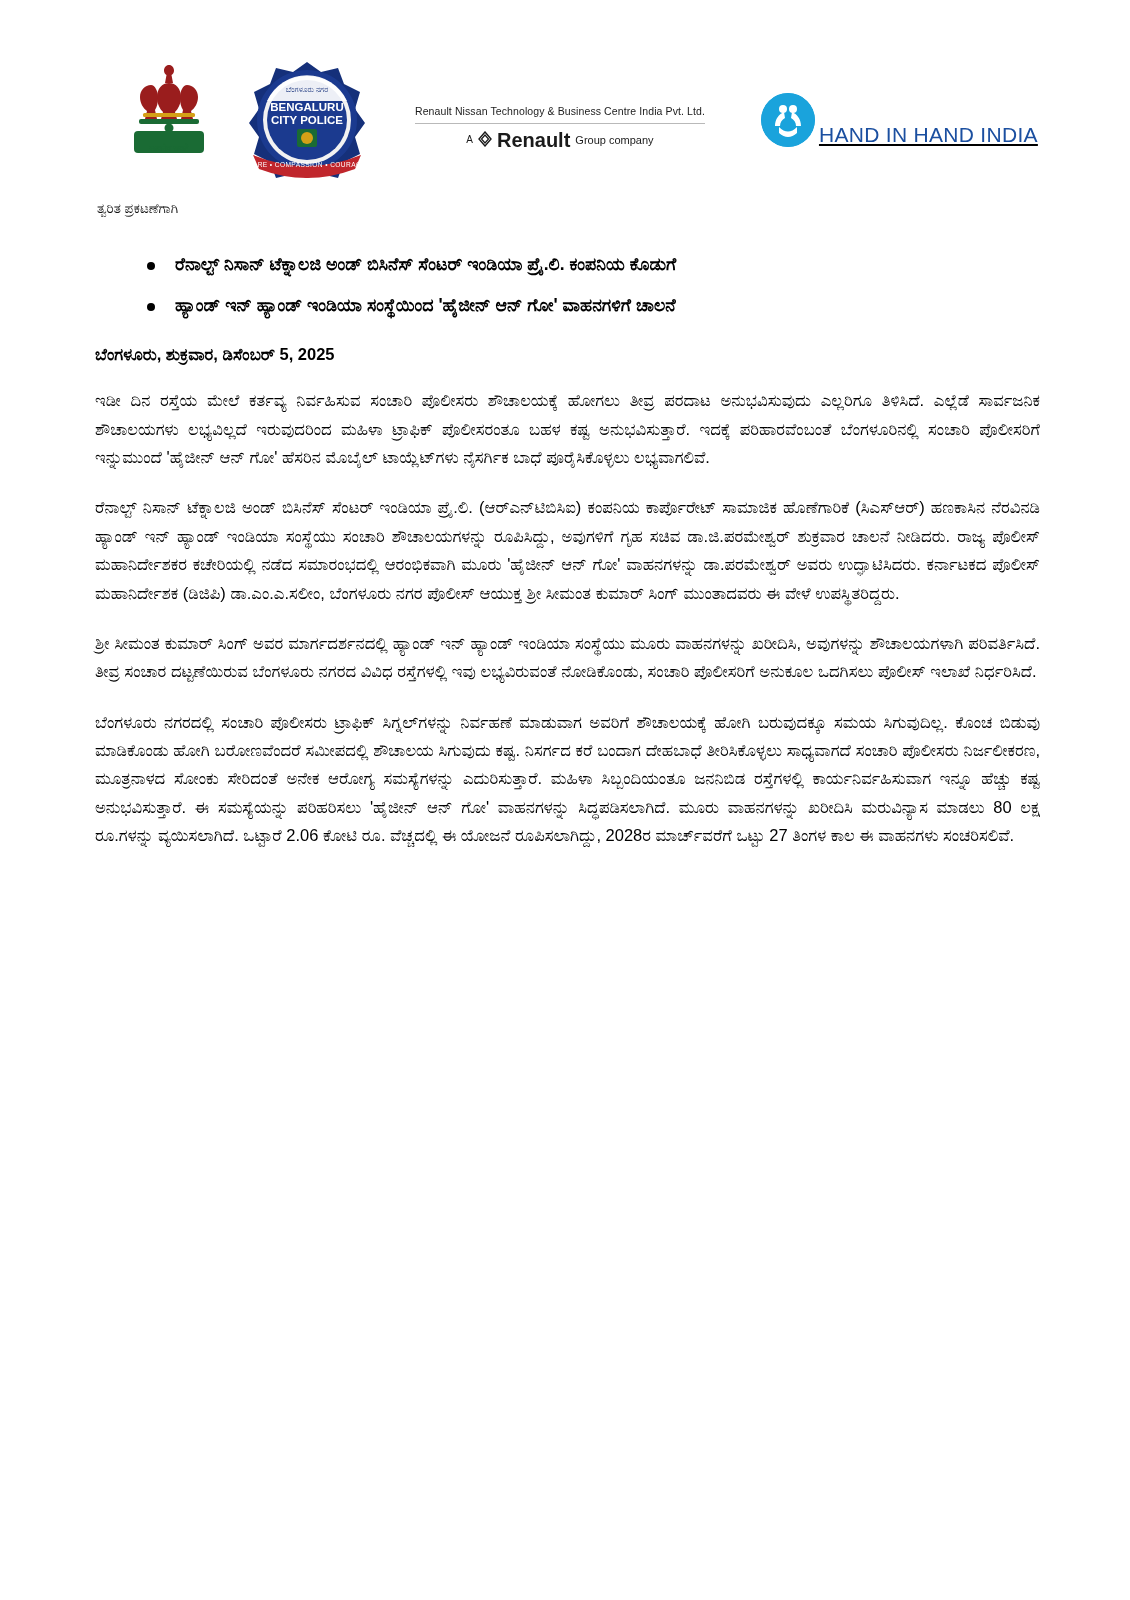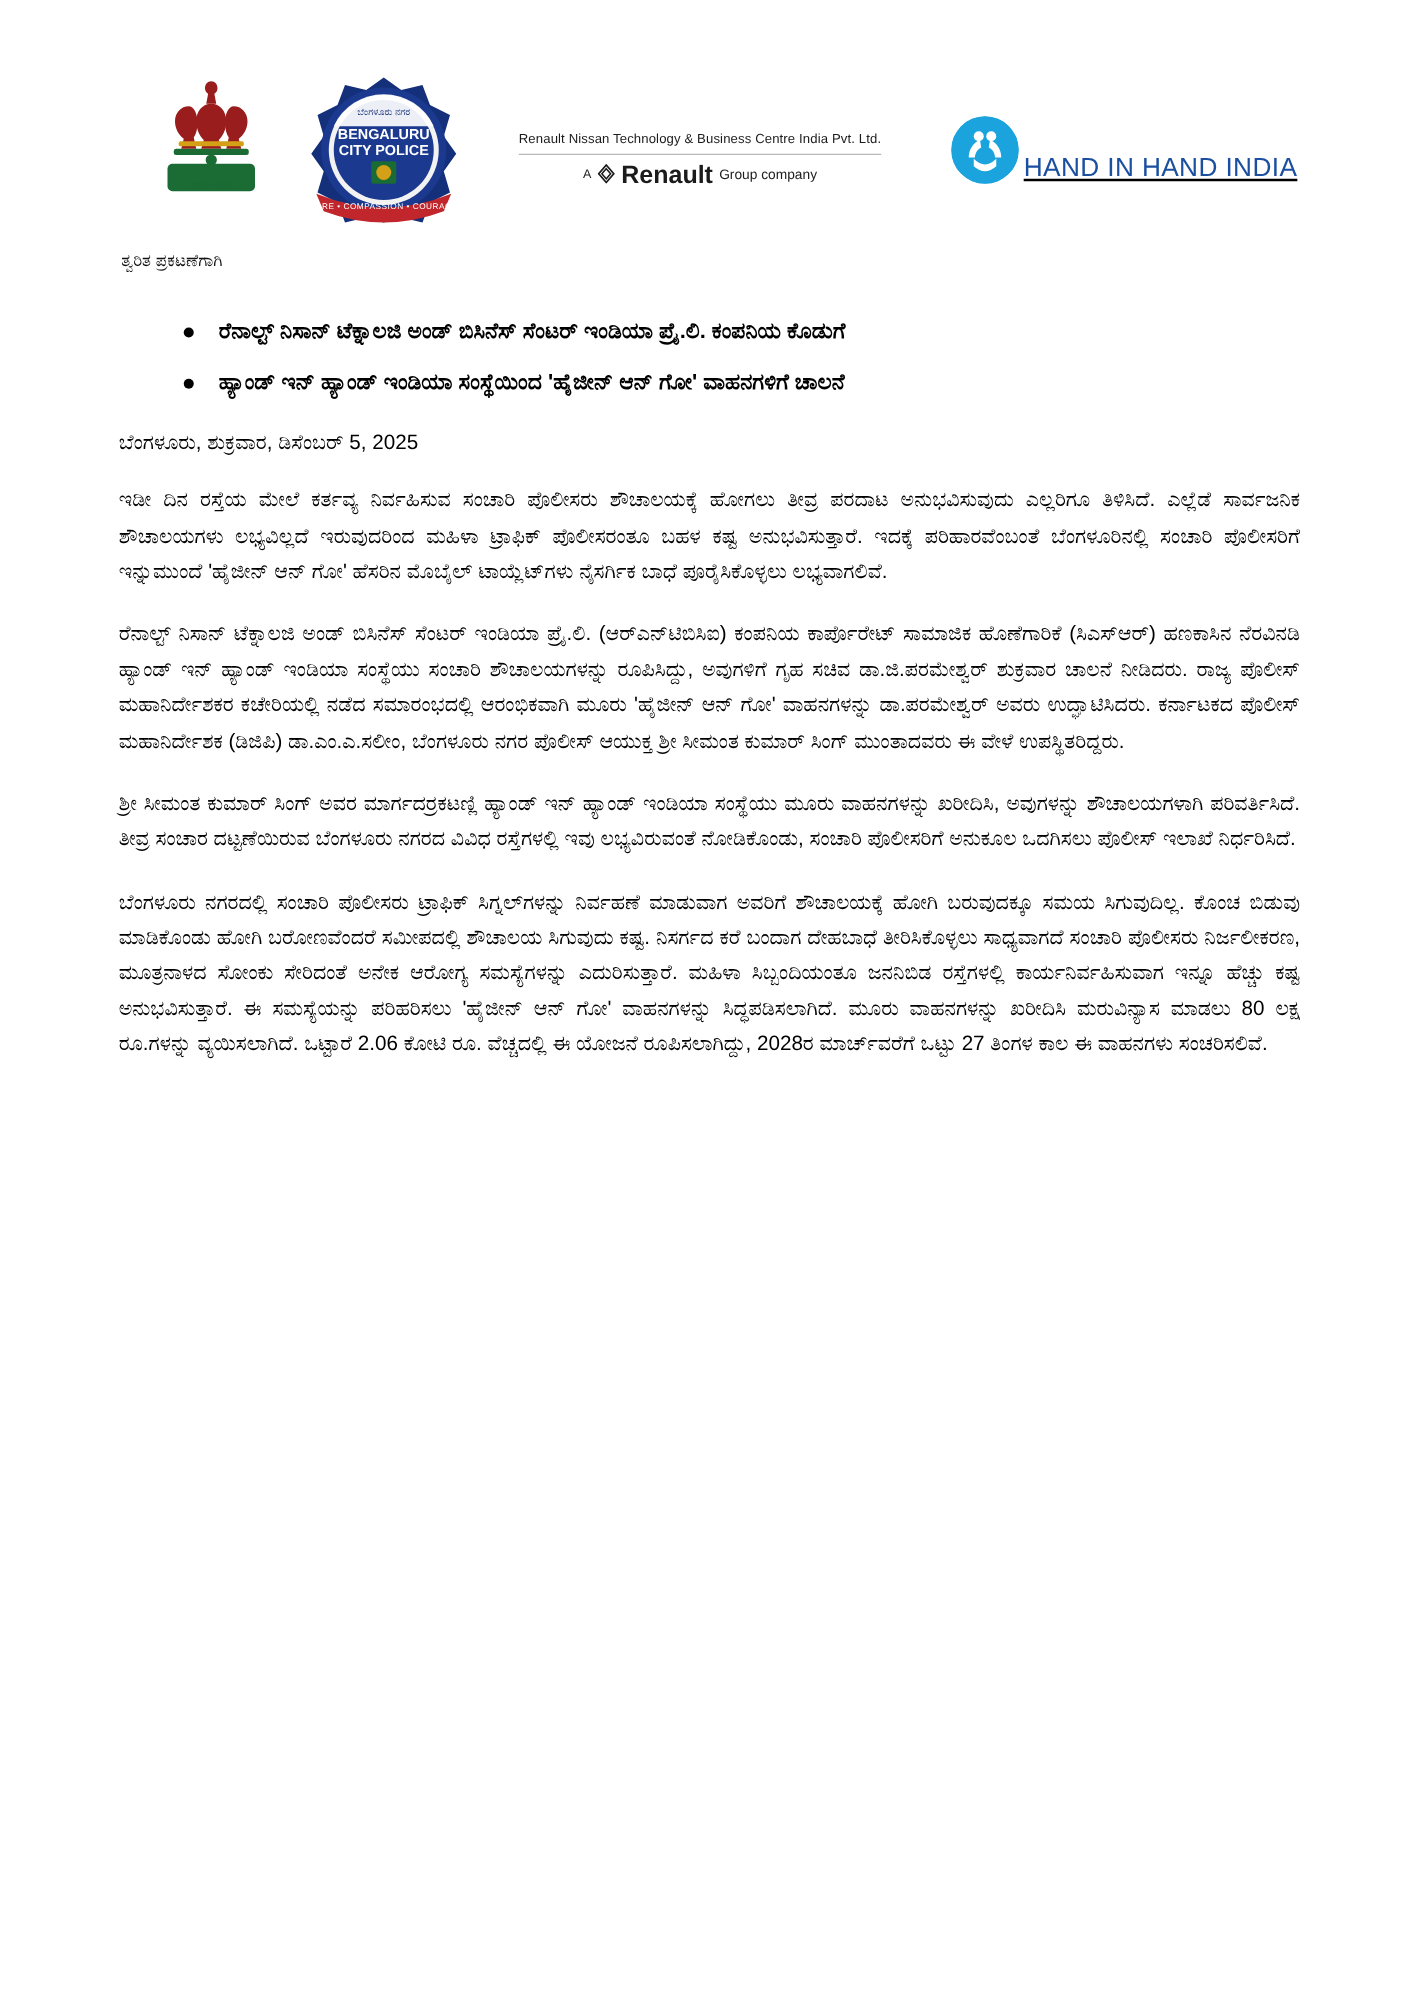--- a/index.html
+++ b/index.html
@@ -171,21 +171,21 @@
     top: 11px;
     width: 8px;
     height: 8px;
     border-radius: 50%;
     background: #000;
   }
 
   .dateline {
     margin-top: 26px;
     font-size: 16.5px;
-    font-weight: normal;
+    font-weight: bold;
     color: #000;
   }
 
   p.body-par {
     margin: 22px 0 0 0;
     font-size: 16.5px;
     line-height: 1.72;
     text-align: justify;
     color: #000;
   }
@@ -275,16 +275,16 @@
 
   <ul class="bullets kn">
     <li>ರೆನಾಲ್ಟ್ ನಿಸಾನ್ ಟೆಕ್ನಾಲಜಿ ಅಂಡ್ ಬಿಸಿನೆಸ್ ಸೆಂಟರ್ ಇಂಡಿಯಾ ಪ್ರೈ.ಲಿ. ಕಂಪನಿಯ ಕೊಡುಗೆ</li>
     <li>ಹ್ಯಾಂಡ್ ಇನ್ ಹ್ಯಾಂಡ್ ಇಂಡಿಯಾ ಸಂಸ್ಥೆಯಿಂದ 'ಹೈಜೀನ್ ಆನ್ ಗೋ' ವಾಹನಗಳಿಗೆ ಚಾಲನೆ</li>
   </ul>
 
   <div class="dateline kn">ಬೆಂಗಳೂರು, ಶುಕ್ರವಾರ, ಡಿಸೆಂಬರ್ 5, 2025</div>
 
   <p class="body-par kn">ಇಡೀ ದಿನ ರಸ್ತೆಯ ಮೇಲೆ ಕರ್ತವ್ಯ ನಿರ್ವಹಿಸುವ ಸಂಚಾರಿ ಪೊಲೀಸರು ಶೌಚಾಲಯಕ್ಕೆ ಹೋಗಲು ತೀವ್ರ ಪರದಾಟ ಅನುಭವಿಸುವುದು ಎಲ್ಲರಿಗೂ ತಿಳಿಸಿದೆ. ಎಲ್ಲೆಡೆ ಸಾರ್ವಜನಿಕ ಶೌಚಾಲಯಗಳು ಲಭ್ಯವಿಲ್ಲದೆ ಇರುವುದರಿಂದ ಮಹಿಳಾ ಟ್ರಾಫಿಕ್ ಪೊಲೀಸರಂತೂ ಬಹಳ ಕಷ್ಟ ಅನುಭವಿಸುತ್ತಾರೆ. ಇದಕ್ಕೆ ಪರಿಹಾರವೆಂಬಂತೆ ಬೆಂಗಳೂರಿನಲ್ಲಿ ಸಂಚಾರಿ ಪೊಲೀಸರಿಗೆ ಇನ್ನುಮುಂದೆ 'ಹೈಜೀನ್ ಆನ್ ಗೋ' ಹೆಸರಿನ ಮೊಬೈಲ್ ಟಾಯ್ಲೆಟ್‌ಗಳು ನೈಸರ್ಗಿಕ ಬಾಧೆ ಪೂರೈಸಿಕೊಳ್ಳಲು ಲಭ್ಯವಾಗಲಿವೆ.</p>
   <p class="body-par kn">ರೆನಾಲ್ಟ್ ನಿಸಾನ್ ಟೆಕ್ನಾಲಜಿ ಅಂಡ್ ಬಿಸಿನೆಸ್ ಸೆಂಟರ್ ಇಂಡಿಯಾ ಪ್ರೈ.ಲಿ. (ಆರ್‌ಎನ್‌ಟಿಬಿಸಿಐ) ಕಂಪನಿಯ ಕಾರ್ಪೊರೇಟ್ ಸಾಮಾಜಿಕ ಹೊಣೆಗಾರಿಕೆ (ಸಿಎಸ್‌ಆರ್) ಹಣಕಾಸಿನ ನೆರವಿನಡಿ ಹ್ಯಾಂಡ್ ಇನ್ ಹ್ಯಾಂಡ್ ಇಂಡಿಯಾ ಸಂಸ್ಥೆಯು ಸಂಚಾರಿ ಶೌಚಾಲಯಗಳನ್ನು ರೂಪಿಸಿದ್ದು, ಅವುಗಳಿಗೆ ಗೃಹ ಸಚಿವ ಡಾ.ಜಿ.ಪರಮೇಶ್ವರ್ ಶುಕ್ರವಾರ ಚಾಲನೆ ನೀಡಿದರು. ರಾಜ್ಯ ಪೊಲೀಸ್ ಮಹಾನಿರ್ದೇಶಕರ ಕಚೇರಿಯಲ್ಲಿ ನಡೆದ ಸಮಾರಂಭದಲ್ಲಿ ಆರಂಭಿಕವಾಗಿ ಮೂರು 'ಹೈಜೀನ್ ಆನ್ ಗೋ' ವಾಹನಗಳನ್ನು ಡಾ.ಪರಮೇಶ್ವರ್ ಅವರು ಉದ್ಘಾಟಿಸಿದರು. ಕರ್ನಾಟಕದ ಪೊಲೀಸ್ ಮಹಾನಿರ್ದೇಶಕ (ಡಿಜಿಪಿ) ಡಾ.ಎಂ.ಎ.ಸಲೀಂ, ಬೆಂಗಳೂರು ನಗರ ಪೊಲೀಸ್ ಆಯುಕ್ತ ಶ್ರೀ ಸೀಮಂತ ಕುಮಾರ್ ಸಿಂಗ್ ಮುಂತಾದವರು ಈ ವೇಳೆ ಉಪಸ್ಥಿತರಿದ್ದರು.</p>
-  <p class="body-par kn">ಶ್ರೀ ಸೀಮಂತ ಕುಮಾರ್ ಸಿಂಗ್ ಅವರ ಮಾರ್ಗದರ್ರಕಟಣ್ಲಿ ಹ್ಯಾಂಡ್ ಇನ್ ಹ್ಯಾಂಡ್ ಇಂಡಿಯಾ ಸಂಸ್ಥೆಯು ಮೂರು ವಾಹನಗಳನ್ನು ಖರೀದಿಸಿ, ಅವುಗಳನ್ನು ಶೌಚಾಲಯಗಳಾಗಿ ಪರಿವರ್ತಿಸಿದೆ. ತೀವ್ರ ಸಂಚಾರ ದಟ್ಟಣೆಯಿರುವ ಬೆಂಗಳೂರು ನಗರದ ವಿವಿಧ ರಸ್ತೆಗಳಲ್ಲಿ ಇವು ಲಭ್ಯವಿರುವಂತೆ ನೋಡಿಕೊಂಡು, ಸಂಚಾರಿ ಪೊಲೀಸರಿಗೆ ಅನುಕೂಲ ಒದಗಿಸಲು ಪೊಲೀಸ್ ಇಲಾಖೆ ನಿರ್ಧರಿಸಿದೆ.</p>
+  <p class="body-par kn">ಶ್ರೀ ಸೀಮಂತ ಕುಮಾರ್ ಸಿಂಗ್ ಅವರ ಮಾರ್ಗದರ್ಶನದಲ್ಲಿ ಹ್ಯಾಂಡ್ ಇನ್ ಹ್ಯಾಂಡ್ ಇಂಡಿಯಾ ಸಂಸ್ಥೆಯು ಮೂರು ವಾಹನಗಳನ್ನು ಖರೀದಿಸಿ, ಅವುಗಳನ್ನು ಶೌಚಾಲಯಗಳಾಗಿ ಪರಿವರ್ತಿಸಿದೆ. ತೀವ್ರ ಸಂಚಾರ ದಟ್ಟಣೆಯಿರುವ ಬೆಂಗಳೂರು ನಗರದ ವಿವಿಧ ರಸ್ತೆಗಳಲ್ಲಿ ಇವು ಲಭ್ಯವಿರುವಂತೆ ನೋಡಿಕೊಂಡು, ಸಂಚಾರಿ ಪೊಲೀಸರಿಗೆ ಅನುಕೂಲ ಒದಗಿಸಲು ಪೊಲೀಸ್ ಇಲಾಖೆ ನಿರ್ಧರಿಸಿದೆ.</p>
   <p class="body-par kn">ಬೆಂಗಳೂರು ನಗರದಲ್ಲಿ ಸಂಚಾರಿ ಪೊಲೀಸರು ಟ್ರಾಫಿಕ್ ಸಿಗ್ನಲ್‌ಗಳನ್ನು ನಿರ್ವಹಣೆ ಮಾಡುವಾಗ ಅವರಿಗೆ ಶೌಚಾಲಯಕ್ಕೆ ಹೋಗಿ ಬರುವುದಕ್ಕೂ ಸಮಯ ಸಿಗುವುದಿಲ್ಲ. ಕೊಂಚ ಬಿಡುವು ಮಾಡಿಕೊಂಡು ಹೋಗಿ ಬರೋಣವೆಂದರೆ ಸಮೀಪದಲ್ಲಿ ಶೌಚಾಲಯ ಸಿಗುವುದು ಕಷ್ಟ. ನಿಸರ್ಗದ ಕರೆ ಬಂದಾಗ ದೇಹಬಾಧೆ ತೀರಿಸಿಕೊಳ್ಳಲು ಸಾಧ್ಯವಾಗದೆ ಸಂಚಾರಿ ಪೊಲೀಸರು ನಿರ್ಜಲೀಕರಣ, ಮೂತ್ರನಾಳದ ಸೋಂಕು ಸೇರಿದಂತೆ ಅನೇಕ ಆರೋಗ್ಯ ಸಮಸ್ಯೆಗಳನ್ನು ಎದುರಿಸುತ್ತಾರೆ. ಮಹಿಳಾ ಸಿಬ್ಬಂದಿಯಂತೂ ಜನನಿಬಿಡ ರಸ್ತೆಗಳಲ್ಲಿ ಕಾರ್ಯನಿರ್ವಹಿಸುವಾಗ ಇನ್ನೂ ಹೆಚ್ಚು ಕಷ್ಟ ಅನುಭವಿಸುತ್ತಾರೆ. ಈ ಸಮಸ್ಯೆಯನ್ನು ಪರಿಹರಿಸಲು 'ಹೈಜೀನ್ ಆನ್ ಗೋ' ವಾಹನಗಳನ್ನು ಸಿದ್ಧಪಡಿಸಲಾಗಿದೆ. ಮೂರು ವಾಹನಗಳನ್ನು ಖರೀದಿಸಿ ಮರುವಿನ್ಯಾಸ ಮಾಡಲು 80 ಲಕ್ಷ ರೂ.ಗಳನ್ನು ವ್ಯಯಿಸಲಾಗಿದೆ. ಒಟ್ಟಾರೆ 2.06 ಕೋಟಿ ರೂ. ವೆಚ್ಚದಲ್ಲಿ ಈ ಯೋಜನೆ ರೂಪಿಸಲಾಗಿದ್ದು, 2028ರ ಮಾರ್ಚ್‌ವರೆಗೆ ಒಟ್ಟು 27 ತಿಂಗಳ ಕಾಲ ಈ ವಾಹನಗಳು ಸಂಚರಿಸಲಿವೆ.</p>
 
 </div>
 
 </body></html>

